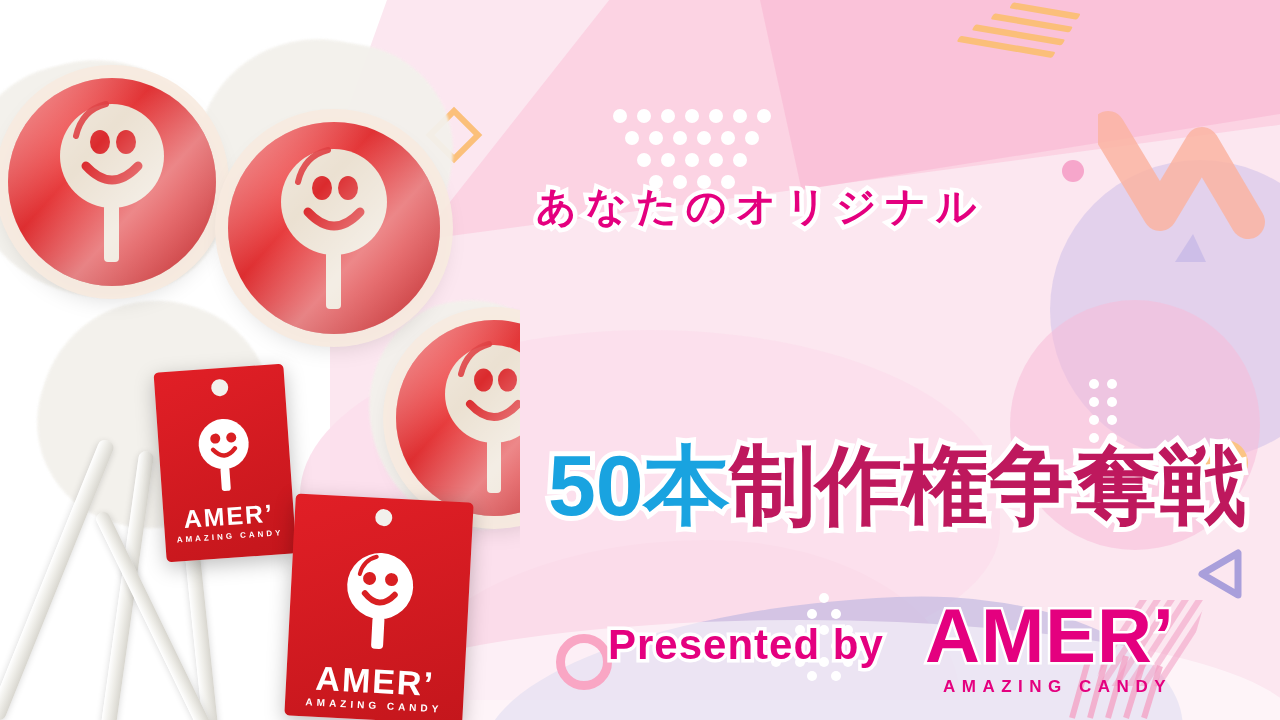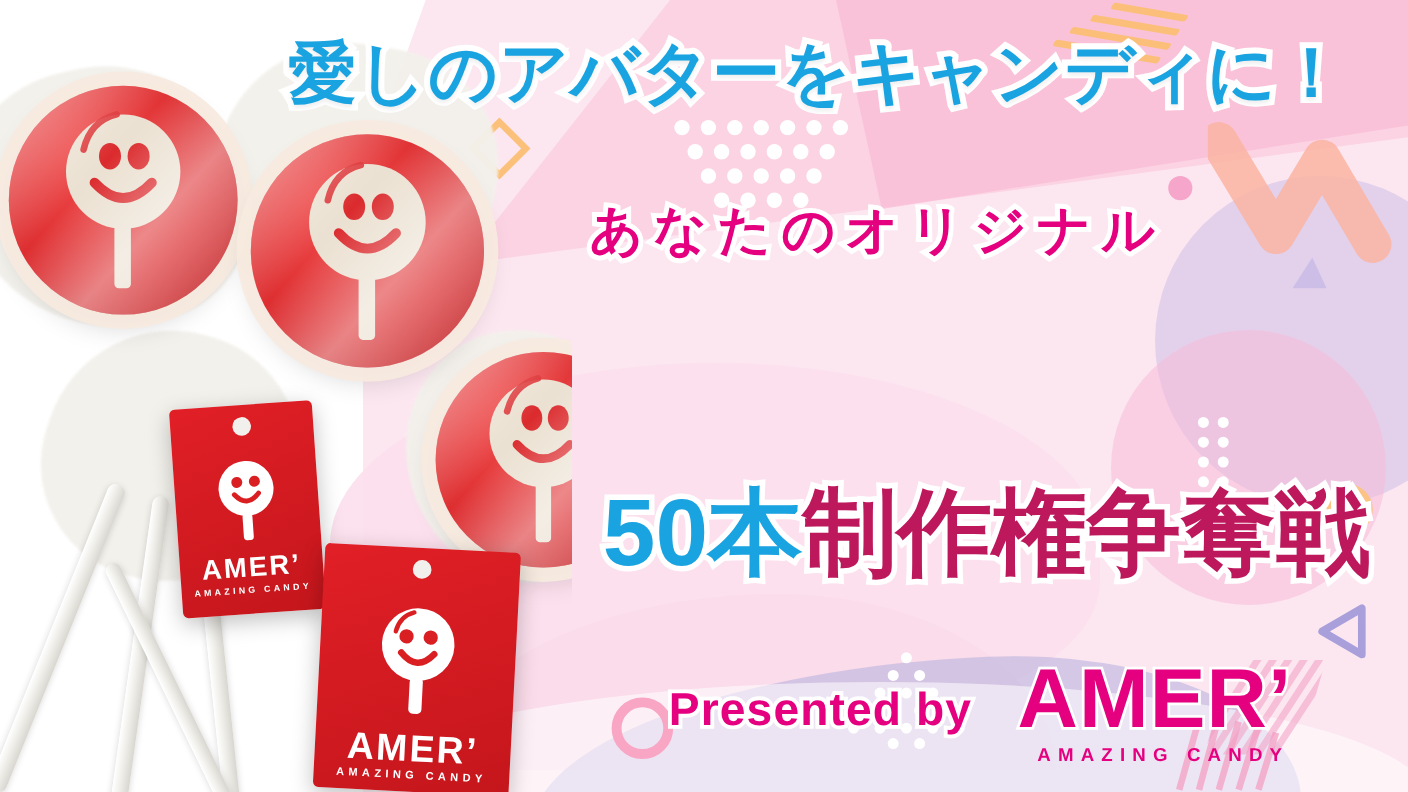--- a/index.html
+++ b/index.html
@@ -284,21 +284,21 @@
     font-size: 62px;
     letter-spacing: 1px;
     color: #19a3e0;
     -webkit-text-stroke: 11px #ffffff;
     paint-order: stroke fill;
     text-shadow: 0 3px 4px rgba(0,0,0,.07);
   }
 
   .line-original {
     left: 536px; top: 186px;
-    font-size: 48px;
+    font-size: 40px;
     letter-spacing: 9px;
     color: #e4007f;
     -webkit-text-stroke: 9px #ffffff;
     paint-order: stroke fill;
   }
 
   .line-candy {
     left: 528px; top: 275px;
     font-size: 143px;
     letter-spacing: 2px;
@@ -590,21 +590,20 @@
           <path d="M27 44 q15 17 30 0" stroke="#d91f22" stroke-width="6" fill="none" stroke-linecap="round"></path>
           <path d="M21 25 q3 -14 16 -18" stroke="#d91f22" stroke-width="4" fill="none" stroke-linecap="round"></path>
         </g>
       </svg>
       <div class="tag-logo-text" style="top:164px; font-size:34px;">AMER’</div>
       <div class="tag-logo-text" style="top:202px; font-size:10px; letter-spacing:4px; font-weight:700;">AMAZING CANDY</div>
     </div>
 
   </div>
 
-  <div class="txt headline-top">愛しのアバターをキャンディに！</div>
 
   <div class="txt line-original">あなたのオリジナル</div>
 
 
   <div class="txt line-count">
     <span class="num">50本</span><span class="rest">制作権争奪戦</span>
   </div>
 
   <div class="txt presented">Presented by</div>
 

